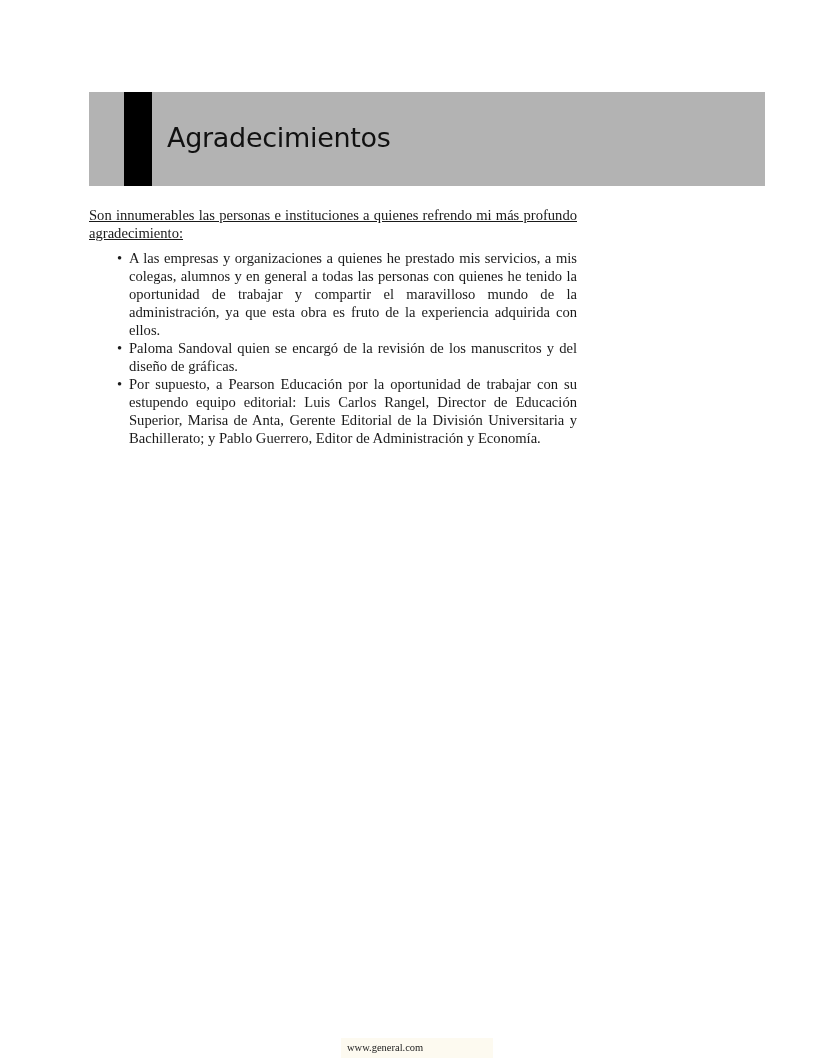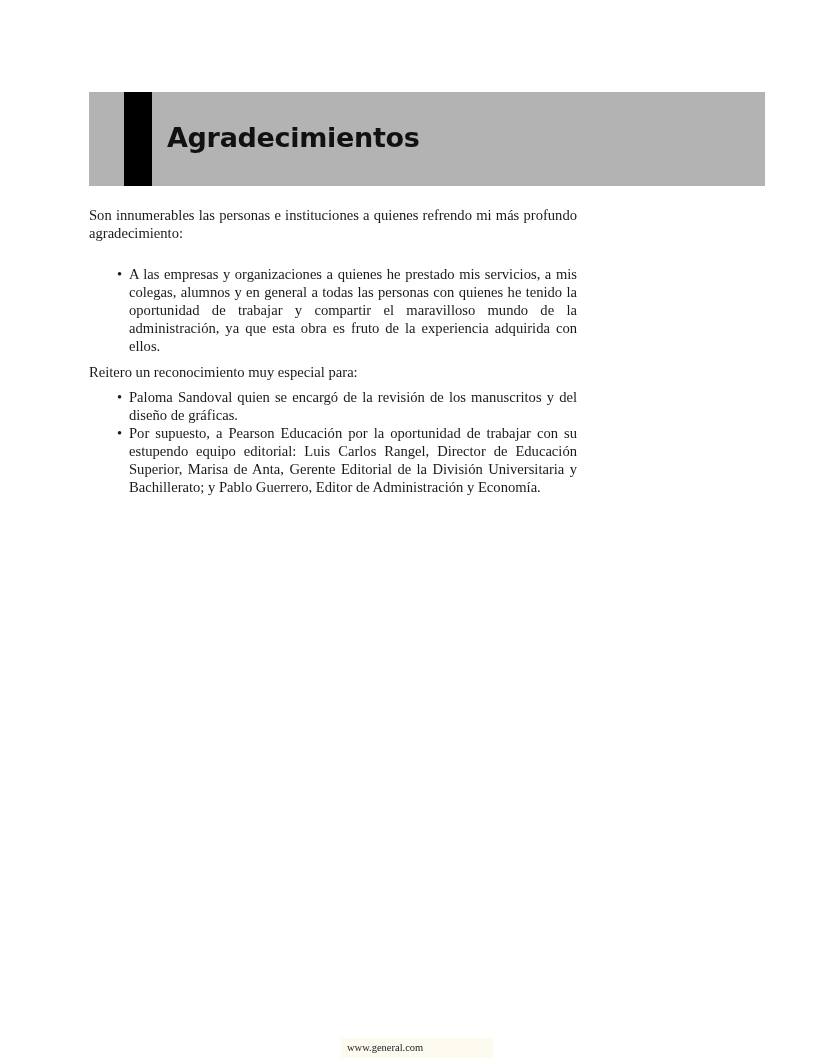--- a/index.html
+++ b/index.html
@@ -30,40 +30,41 @@
       width: 28px;
       height: 94px;
       background: #000000;
     }
     .chapter-title {
       position: absolute;
       left: 78px;
       top: 30px;
       margin: 0;
       font-family: "DejaVu Sans", "Liberation Sans", sans-serif;
-      font-weight: bold;
+      font-weight: normal;
       font-size: 27px;
       letter-spacing: -0.3px;
       color: #111111;
       line-height: 32px;
     }
     .content {
       position: absolute;
       left: 89px;
       top: 206px;
       width: 488px;
       font-size: 14.6px;
       line-height: 18px;
       text-align: justify;
     }
     .content p {
       margin: 0;
     }
     .content p.lead {
-      margin-bottom: 23px;
+      margin-bottom: 7px;
+      text-decoration: underline;
     }
     .content p.second {
       margin-top: 8px;
       margin-bottom: 7px;
     }
     ul.bullets {
       list-style: none;
       margin: 0;
       padding: 0 0 0 40px;
     }
@@ -100,21 +101,20 @@
 </div>
 
 <div class="content">
   <p class="lead">Son innumerables las personas e instituciones a quienes refrendo mi más profundo agradecimiento:</p>
   <ul class="bullets">
     <li>
       <span class="bullet">•</span>
       <span>A las empresas y organizaciones a quienes he prestado mis servicios, a mis colegas, alumnos y en general a todas las personas con quienes he tenido la oportunidad de trabajar y compartir el maravilloso mundo de la administración, ya que esta obra es fruto de la experiencia adquirida con ellos.</span>
     </li>
   </ul>
-  <p class="second">Reitero un reconocimiento muy especial para:</p>
   <ul class="bullets">
     <li>
       <span class="bullet">•</span>
       <span>Paloma Sandoval quien se encargó de la revisión de los manuscritos y del diseño de gráficas.</span>
     </li>
     <li>
       <span class="bullet">•</span>
       <span>Por supuesto, a Pearson Educación por la oportunidad de trabajar con su estupendo equipo editorial: Luis Carlos Rangel, Director de Educación Superior, Marisa de Anta, Gerente Editorial de la División Universitaria y Bachillerato; y Pablo Guerrero, Editor de Administración y Economía.</span>
     </li>
   </ul>

